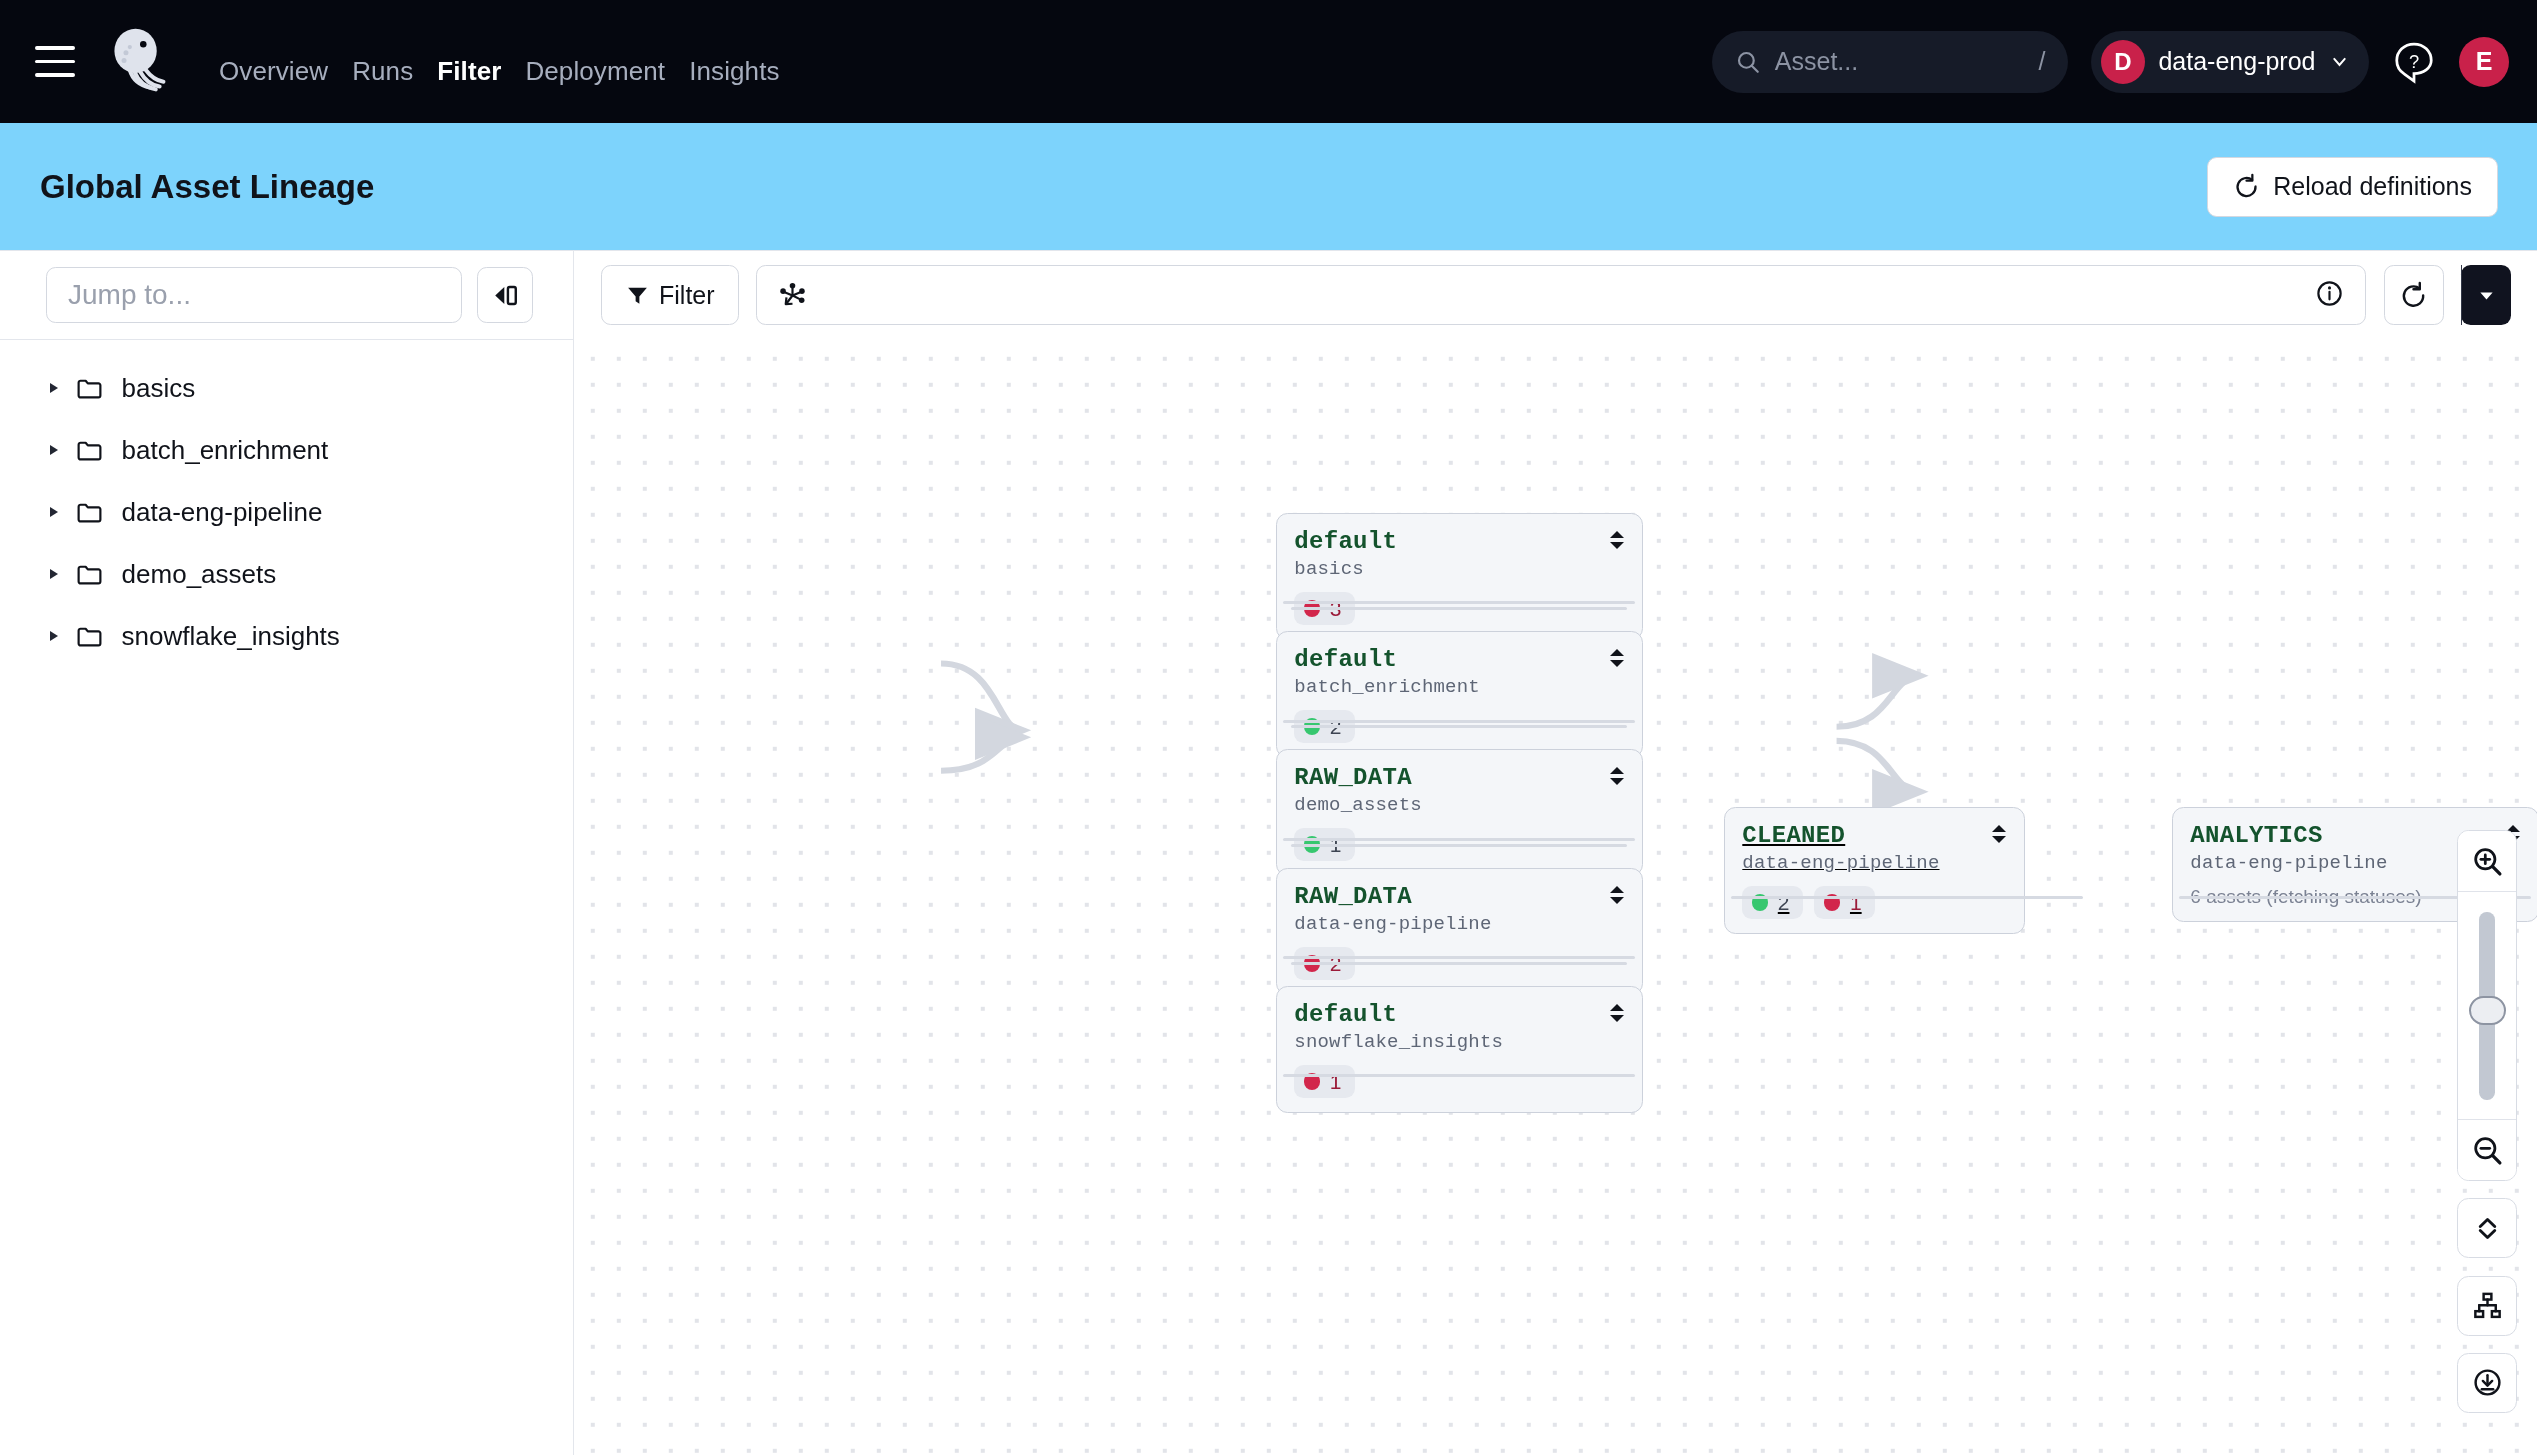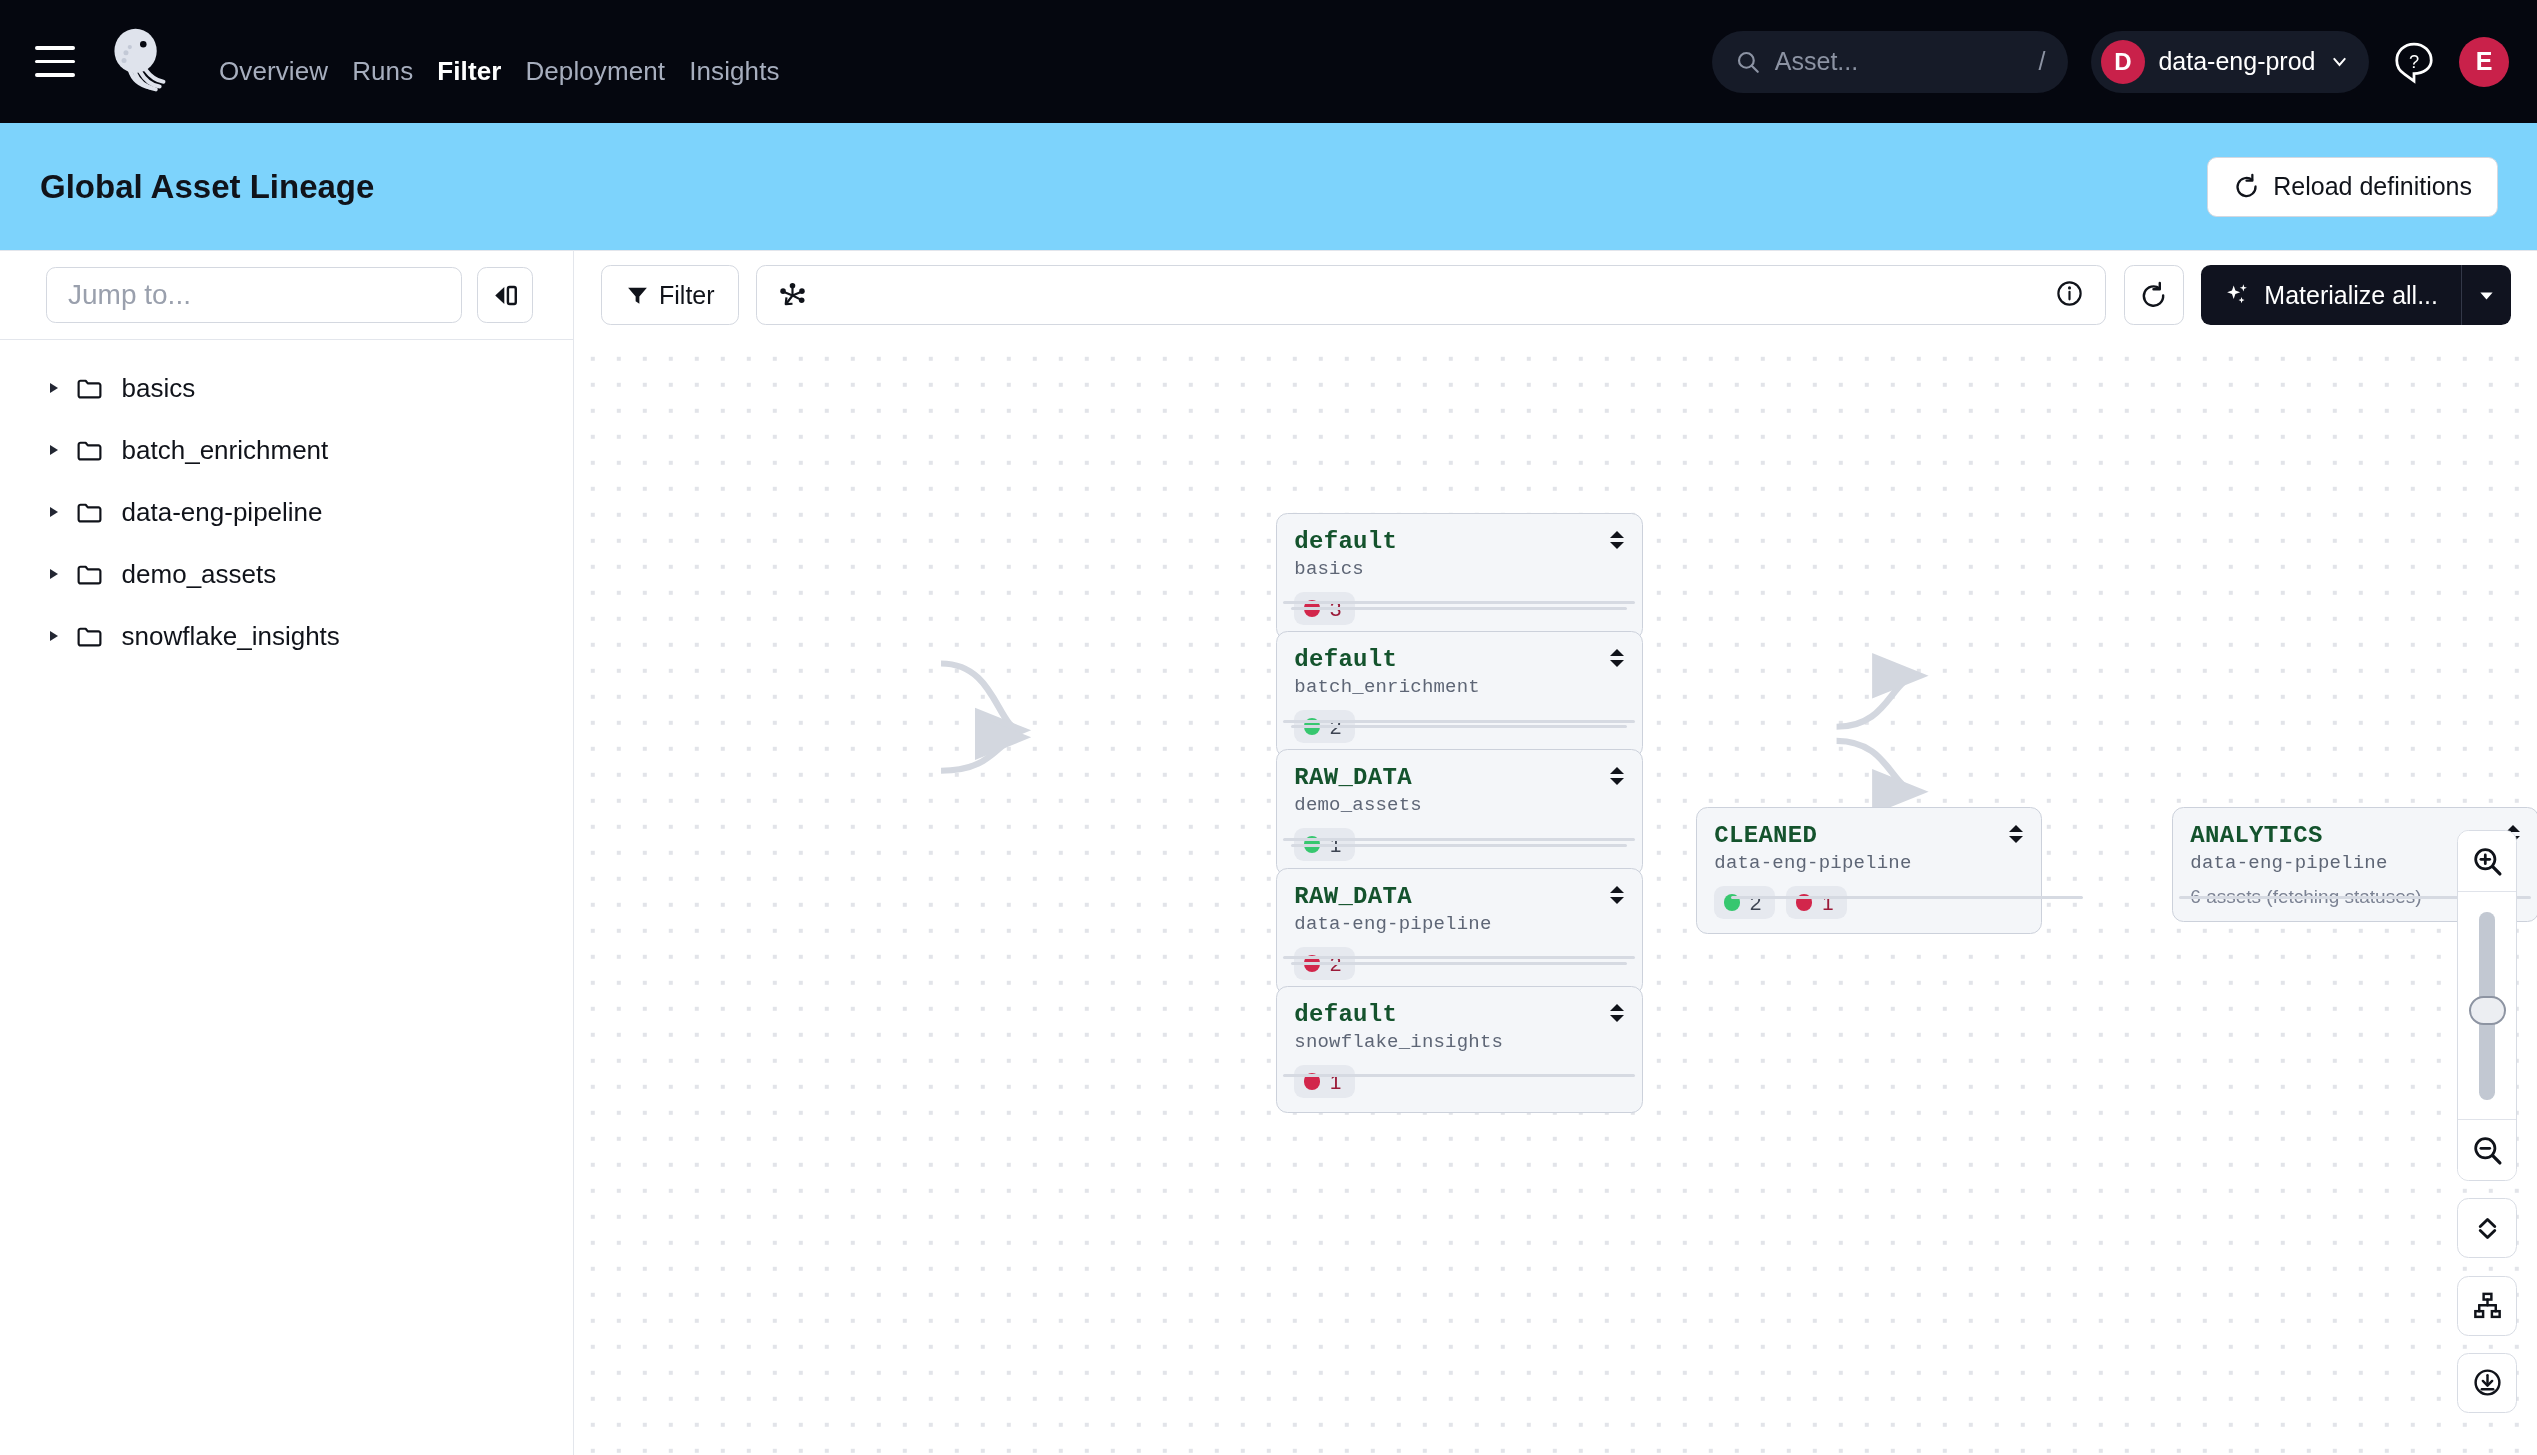--- a/index.html
+++ b/index.html
@@ -292,28 +292,20 @@
       </div>
 
       <div id="refresh-btn">
         <svg width="29" height="29" viewBox="0 0 24 24">
           <path d="M20 12 A8 8 0 1 1 17 6.2" fill="none" stroke="#10131a" stroke-width="2" stroke-linecap="round"></path>
           <polyline points="17.2,1.6 17.2,6.8 12,6.8" fill="none" stroke="#10131a" stroke-width="2" stroke-linecap="round" stroke-linejoin="round"></polyline>
         </svg>
       </div>
 
       <div id="materialize-group">
-        <div id="materialize-btn">
-          <svg width="27" height="27" viewBox="0 0 24 24">
-            <path d="M8.6 3.2 L10.1 7.6 L14.4 9.1 L10.1 10.6 L8.6 15 L7.1 10.6 L2.8 9.1 L7.1 7.6 Z" fill="#ffffff"></path>
-            <path d="M17.2 2 L18 4.4 L20.4 5.2 L18 6 L17.2 8.4 L16.4 6 L14 5.2 L16.4 4.4 Z" fill="#ffffff"></path>
-            <path d="M15.6 13.4 L16.3 15.4 L18.3 16.1 L16.3 16.8 L15.6 18.8 L14.9 16.8 L12.9 16.1 L14.9 15.4 Z" fill="#ffffff"></path>
-          </svg>
-          <span>Materialize all...</span>
-        </div>
         <div id="materialize-caret">
           <svg width="21" height="21" viewBox="0 0 24 24">
             <polygon points="5,8.5 19,8.5 12,16.5" fill="#ffffff"></polygon>
           </svg>
         </div>
       </div>
     </div>
 
     <div id="canvas">
 
@@ -429,21 +421,21 @@
         </div>
         <div class="pills">
           <div class="pill">
             <span class="dot red"></span>
             <span class="num red">1</span>
           </div>
         </div>
       </div>
       <div class="stack" style="left:709px;top:734px;width:352px;"></div>
 
-      <div class="node" style="left:1122px;top:467px;width:346px;">
+      <div class="node" style="left:1150px;top:467px;width:301px;text-decoration:underline;">
         <div class="nhead">
           <div>
             <div class="ntitle mono">CLEANED</div>
             <div class="nsub mono">data-eng-pipeline</div>
           </div>
           <div class="updown">
             <div class="chev up"></div>
               <div class="chev down"></div>
           </div>
         </div>

